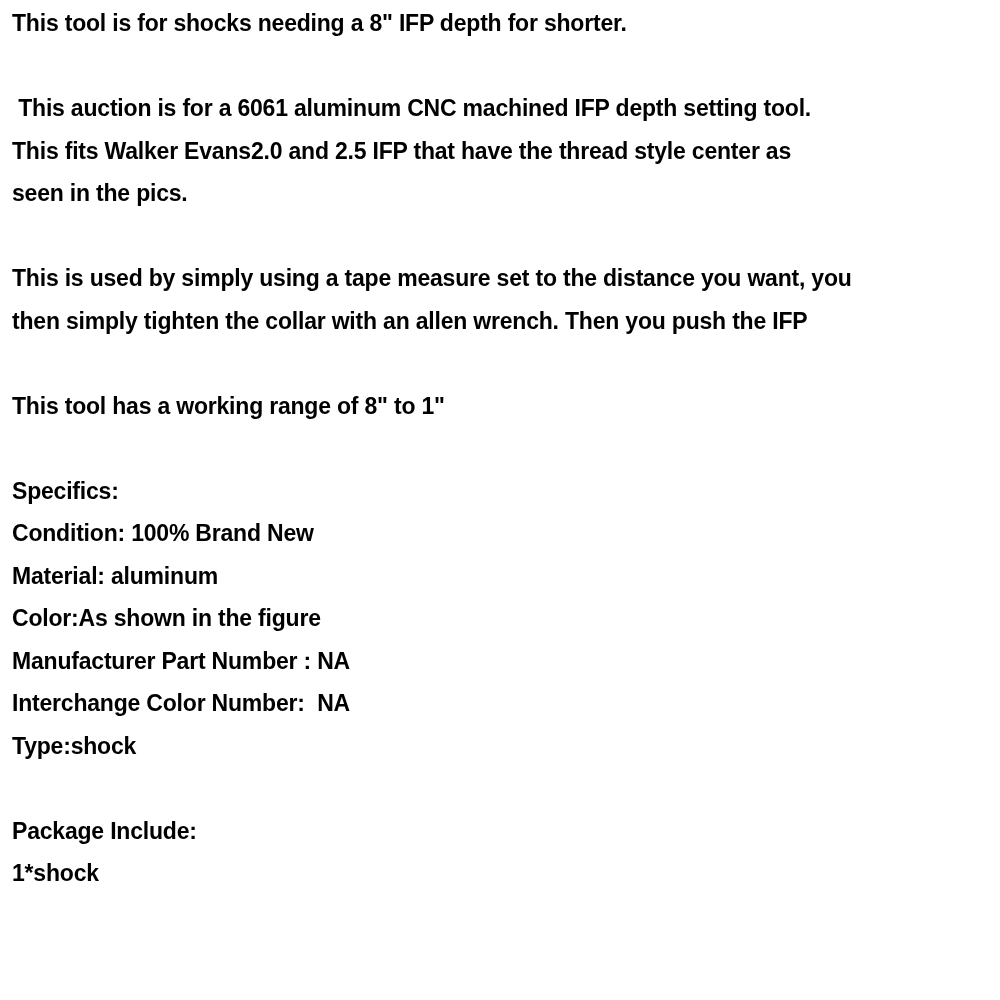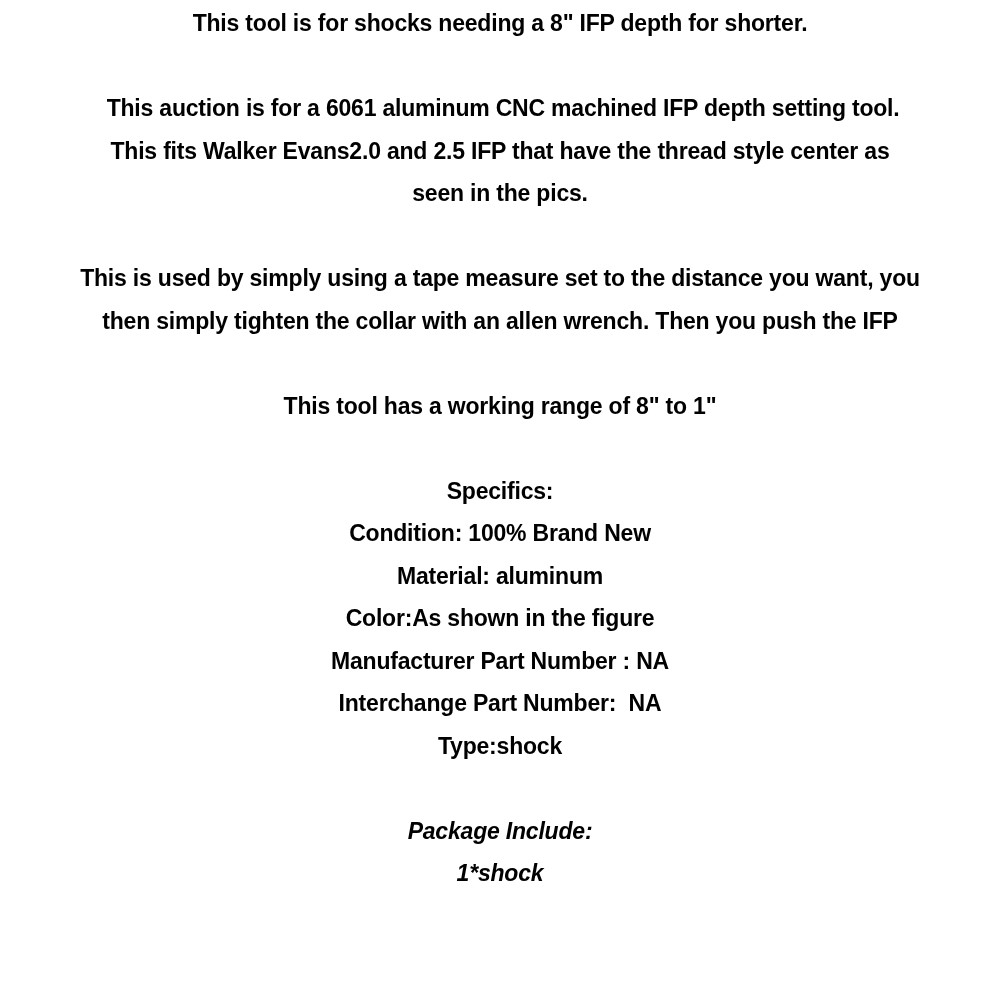--- a/index.html
+++ b/index.html
@@ -20,25 +20,23 @@
     font-size: 23px;
     line-height: 42.5px;
     color: #000000;
     letter-spacing: -0.2px;
   }
   .para {
     margin: 0 0 42.5px 0;
   }
   .para:last-child {
     margin-bottom: 0;
-    font-style: italic;
   }
   .line {
     white-space: pre;   
-    text-align: center;
   }
 </style>
 </head>
 <body>
 
 <main class="page">
 
   <div class="para">
     <div class="line">This tool is for shocks needing a 8" IFP depth for shorter.</div>
   </div>
@@ -57,21 +55,21 @@
   <div class="para">
     <div class="line">This tool has a working range of 8" to 1"</div>
   </div>
 
   <div class="para">
     <div class="line">Specifics:</div>
     <div class="line">Condition: 100% Brand New</div>
     <div class="line">Material: aluminum</div>
     <div class="line">Color:As shown in the figure</div>
     <div class="line">Manufacturer Part Number : NA</div>
-    <div class="line">Interchange Part Number:  NA</div>
+    <div class="line">Interchange Color Number:  NA</div>
     <div class="line">Type:shock</div>
   </div>
 
   <div class="para">
     <div class="line">Package Include:</div>
     <div class="line">1*shock</div>
   </div>
 
 </main>
 

